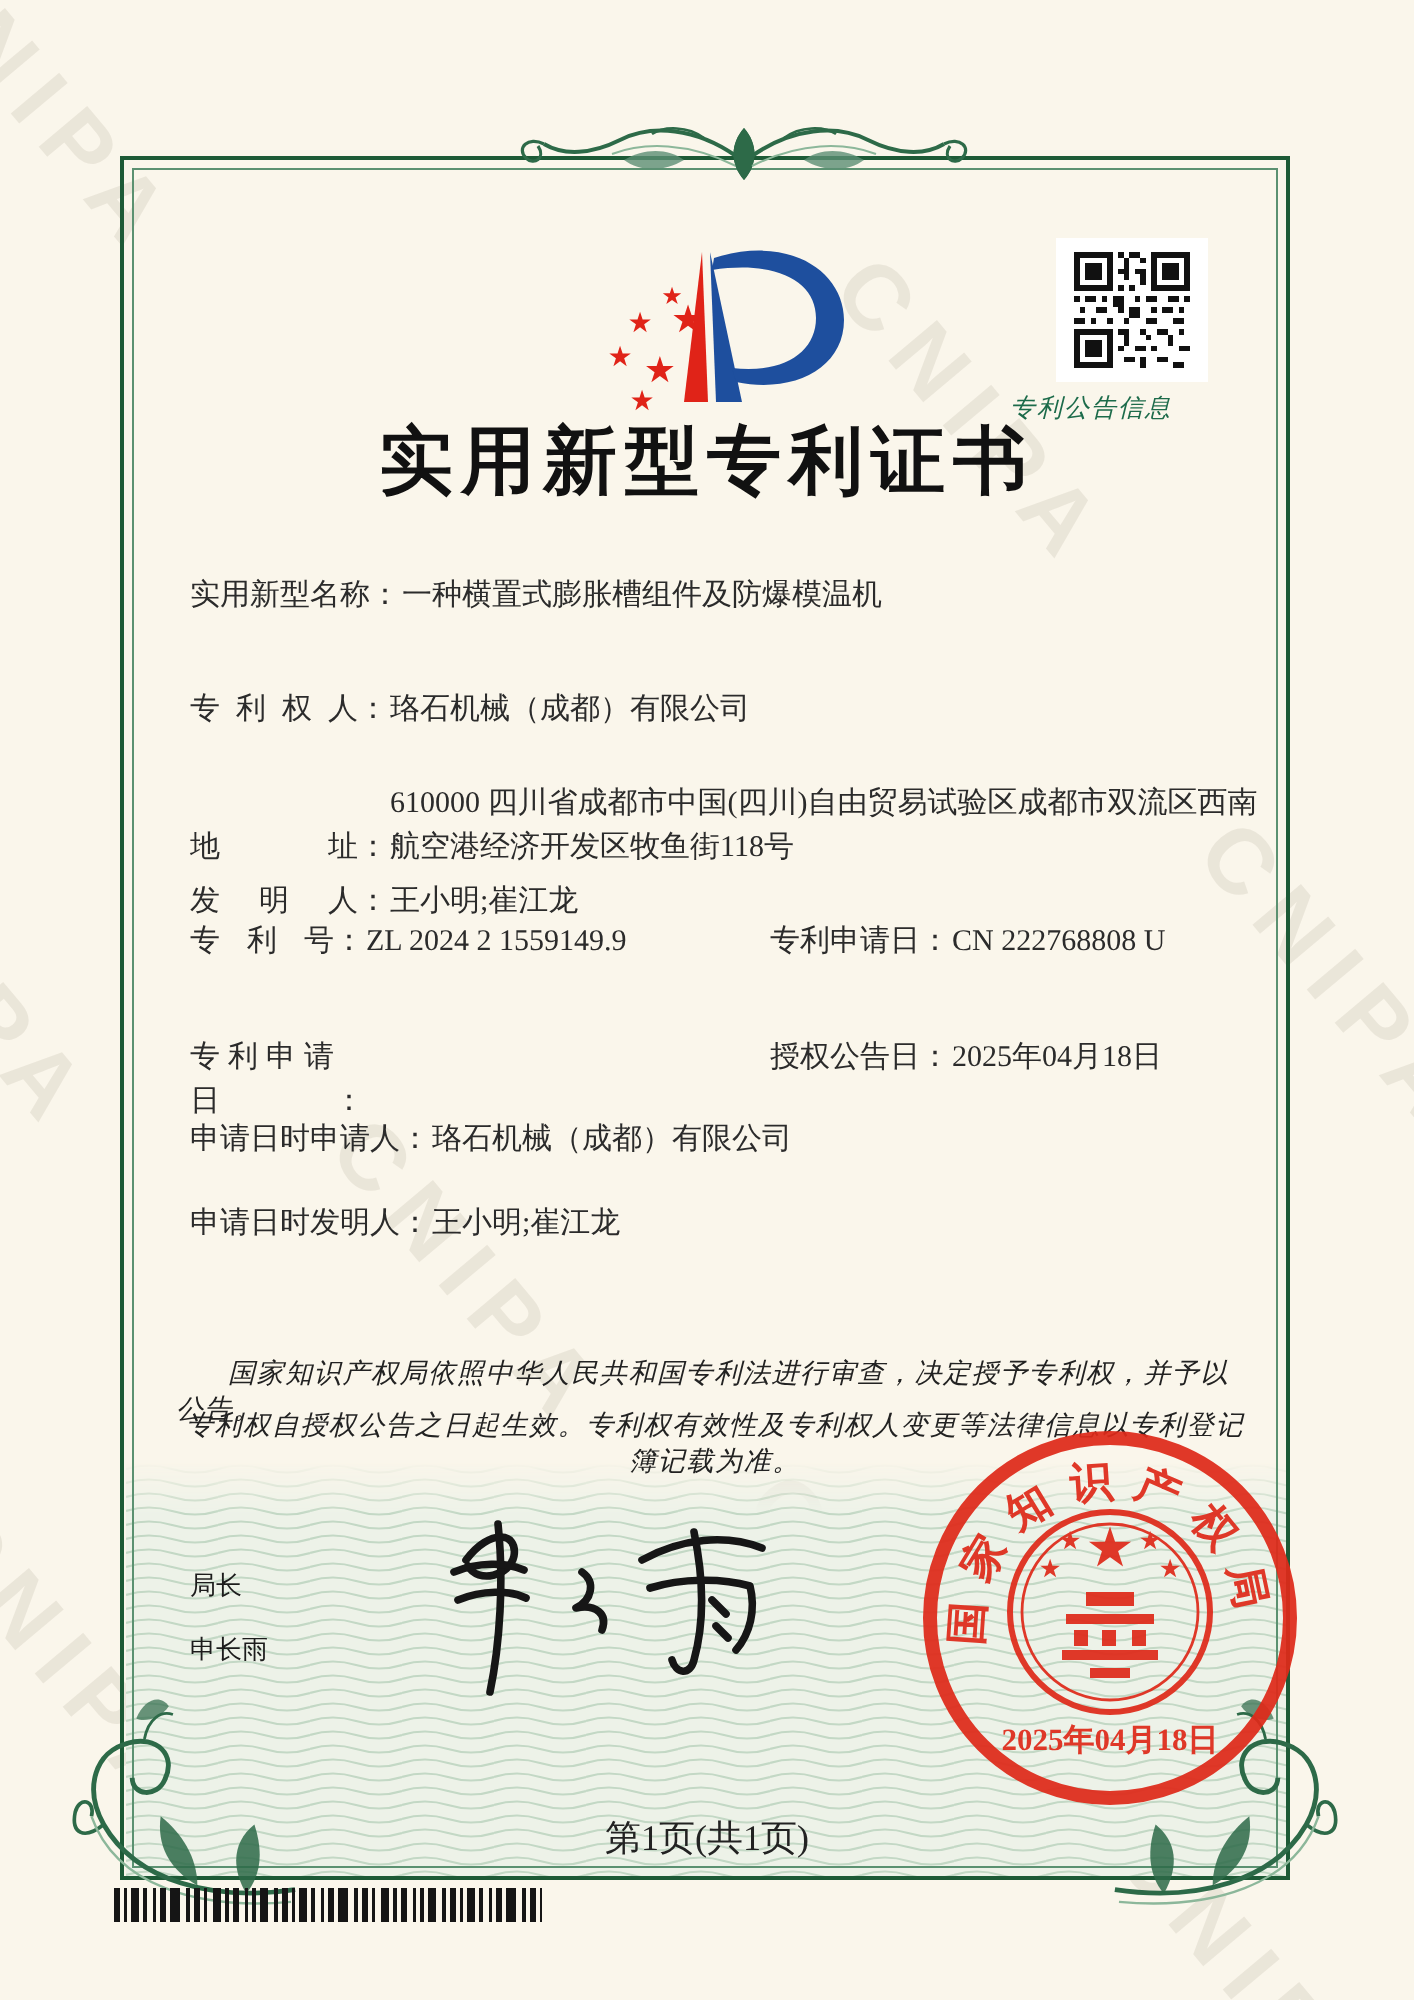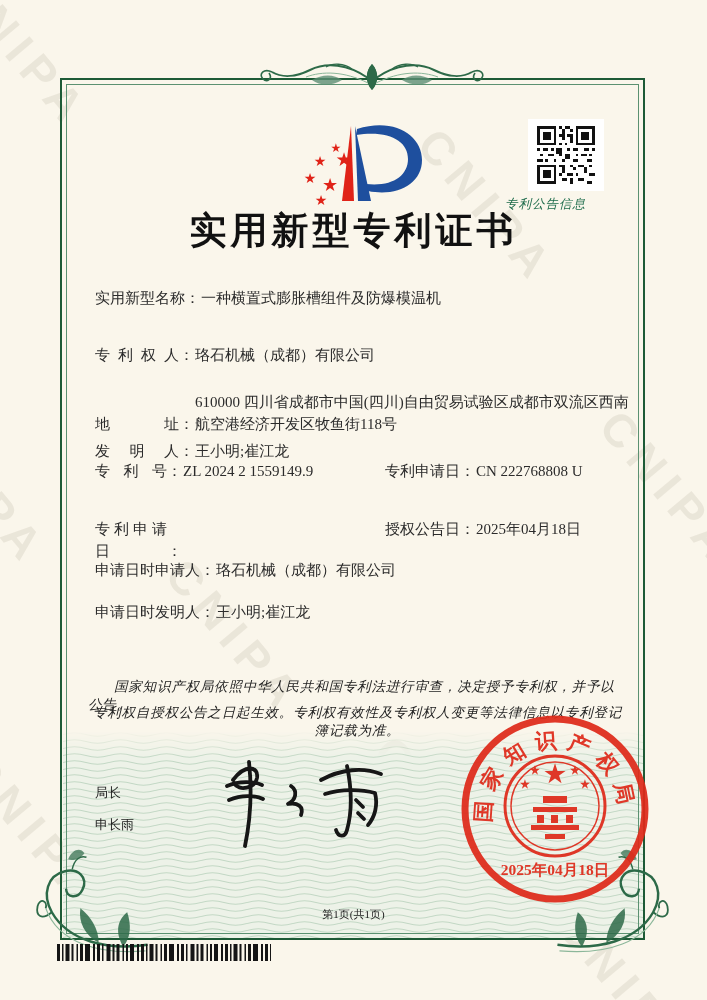--- a/index.html
+++ b/index.html
@@ -54,21 +54,21 @@
 
   .legal{position:absolute;left:88px;right:80px;font-size:13.5px;font-style:italic;
          color:#222;letter-spacing:.8px;}
   .legal1{top:678px;text-indent:26px;}
   .legal2{top:704px;text-align:center;}
 
   .signer{position:absolute;left:95px;font-size:13px;color:#1c1c1c;
           font-family:"Liberation Sans","DejaVu Sans",sans-serif;}
   .signer-title{top:784px;} .signer-name{top:816px;}
 
-  .footer-page{left:0;right:0;top:907px;text-align:center;font-size:11px;color:#222;}
+  .footer-page{left:0;right:0;top:907px;text-align:center;font-size:18px;color:#222;}
 
   .seal{left:456px;top:712px;opacity:.93;}
   .seal text{font-family:"Liberation Serif","DejaVu Serif",serif;font-weight:bold;}
 
   .flourish{pointer-events:none;}
 </style>
 </head>
 <body>
 
 <div class="page">

